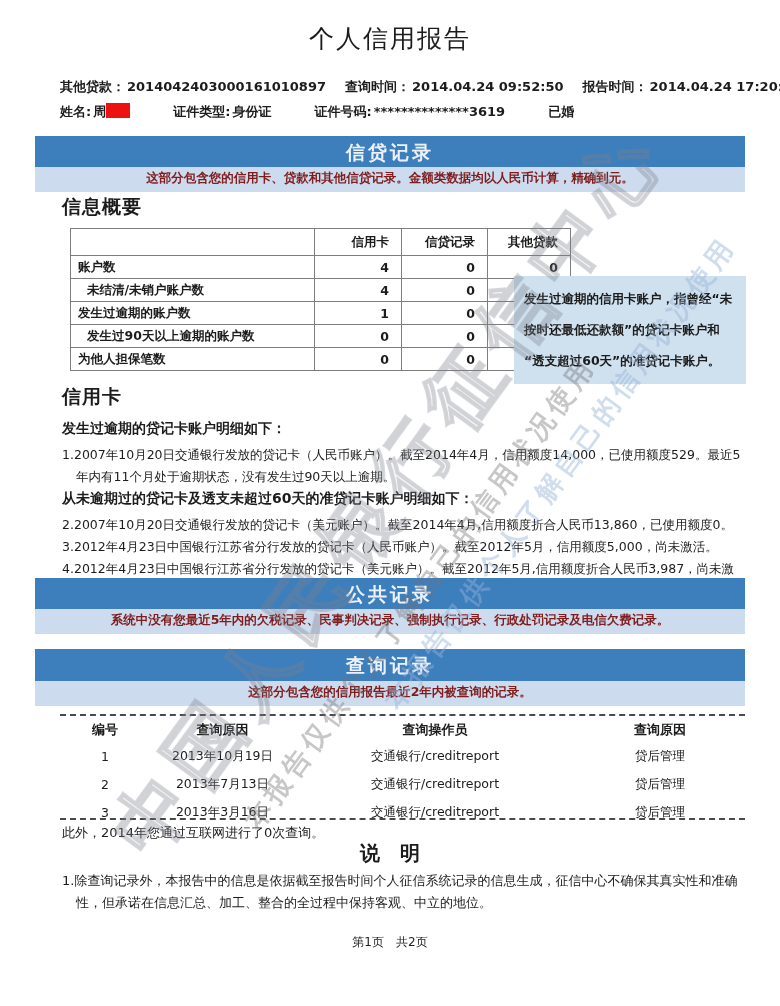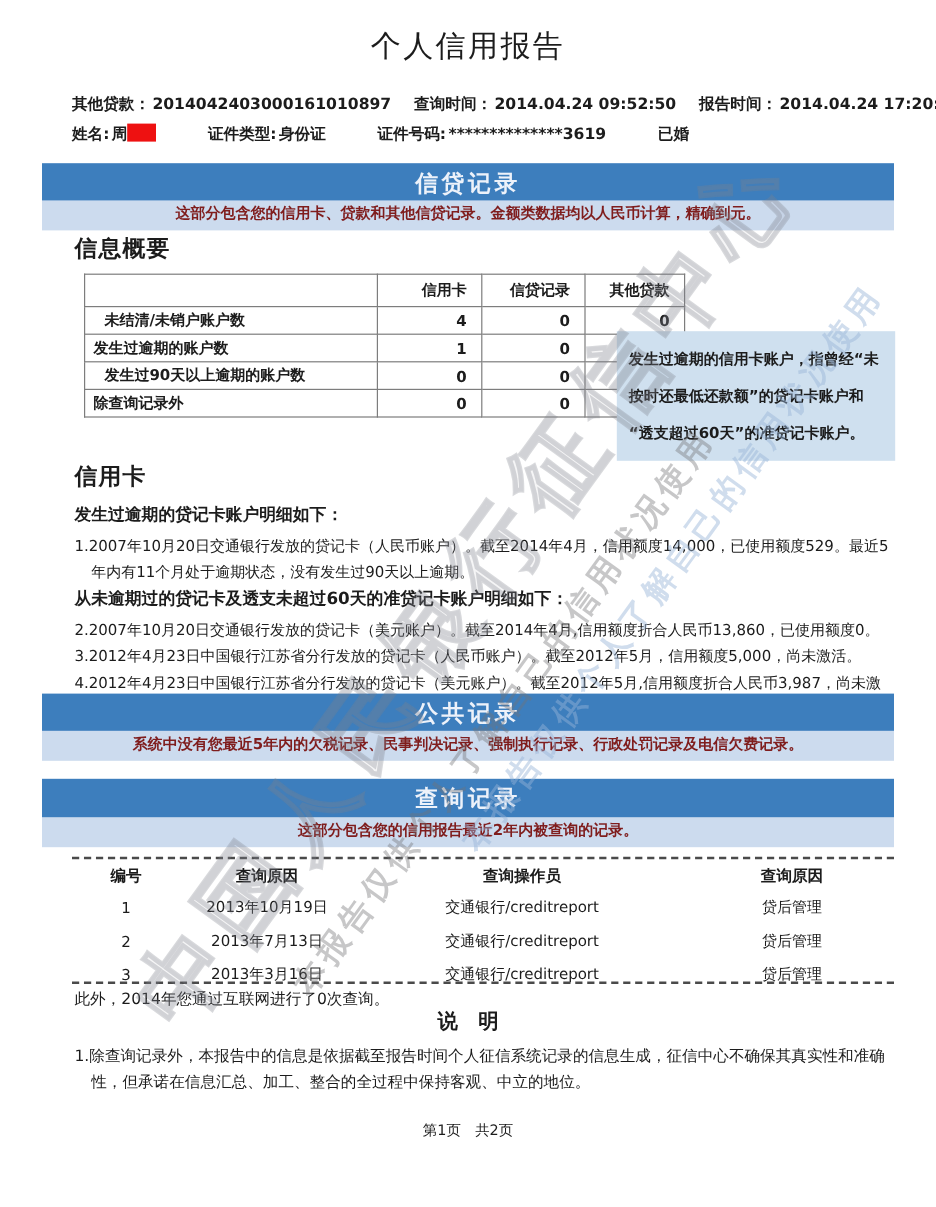--- a/index.html
+++ b/index.html
@@ -68,21 +68,21 @@
   .dash-top { top:714px; } .dash-bot { top:818px; }
   .q-table { position:absolute; top:718px; left:60px; width:685px; table-layout:fixed; }
   .q-table td { text-align:center; font-size:12.5px; height:28px; padding:0;margin-top:32px; }
   .q-table tr.hdr td { font-weight:bold; font-size:13px; height:24px; }
   .q-table td.qc1 { width:90px; } .q-table td.qc2 { width:145px; }
   .q-table td.qc3 { width:280px; } .q-table td.qc4 { width:170px; }
   .q-note { position:absolute; top:824px; left:62px; font-size:13px; }
 
   
   .notes-title { position:absolute; top:840px; left:0; width:100%; text-align:center;
-    font-size:17px; font-weight:bold; }
+    font-size:20px; font-weight:bold; }
   .notes-body { position:absolute; top:870px; left:62px; right:35px; font-size:13px; line-height:22px; }
   .notes-item { padding-left:14px; text-indent:-14px; }
 
   .footer { position:absolute; top:934px; left:0; width:100%; text-align:center; font-size:12px; }
 </style>
 </head>
 <body>
 
 <div class="page">
 
@@ -123,39 +123,45 @@
 
     <table class="sum-table">
       <tbody>
           <tr class="hdr">
         <td class="lab"></td>
         <td class="num c1">信用卡</td>
         <td class="num c2">信贷记录</td>
         <td class="num c3">其他贷款</td>
       </tr>
       <tr>
+        <td class="lab">账户数</td>
+        <td class="num c1">4</td>
+        <td class="num c2">0</td>
+        <td class="num c3">0</td>
+      </tr>
+      <tr>
         <td class="lab ind">未结清/未销户账户数</td>
         <td class="num c1">4</td>
         <td class="num c2">0</td>
         <td class="num c3">0</td>
       </tr>
       <tr>
         <td class="lab">发生过逾期的账户数</td>
         <td class="num c1">1</td>
         <td class="num c2">0</td>
         <td class="num c3">0</td>
       </tr>
       <tr>
         <td class="lab ind">发生过90天以上逾期的账户数</td>
         <td class="num c1">0</td>
         <td class="num c2">0</td>
         <td class="num c3">0</td>
       </tr>
       <tr>
-        <td class="lab">除查询记录外</td>
+        <td class="lab">为他人担保笔数</td>
         <td class="num c1">0</td>
         <td class="num c2">0</td>
         <td class="num c3">0</td>
       </tr>
     </tbody>
       </table>
 
     <div class="side-note">发生过逾期的信用卡账户，指曾经“未按时还最低还款额”的贷记卡账户和“透支超过60天”的准贷记卡账户。</div>
 
     <div class="cc-title">信用卡</div>

